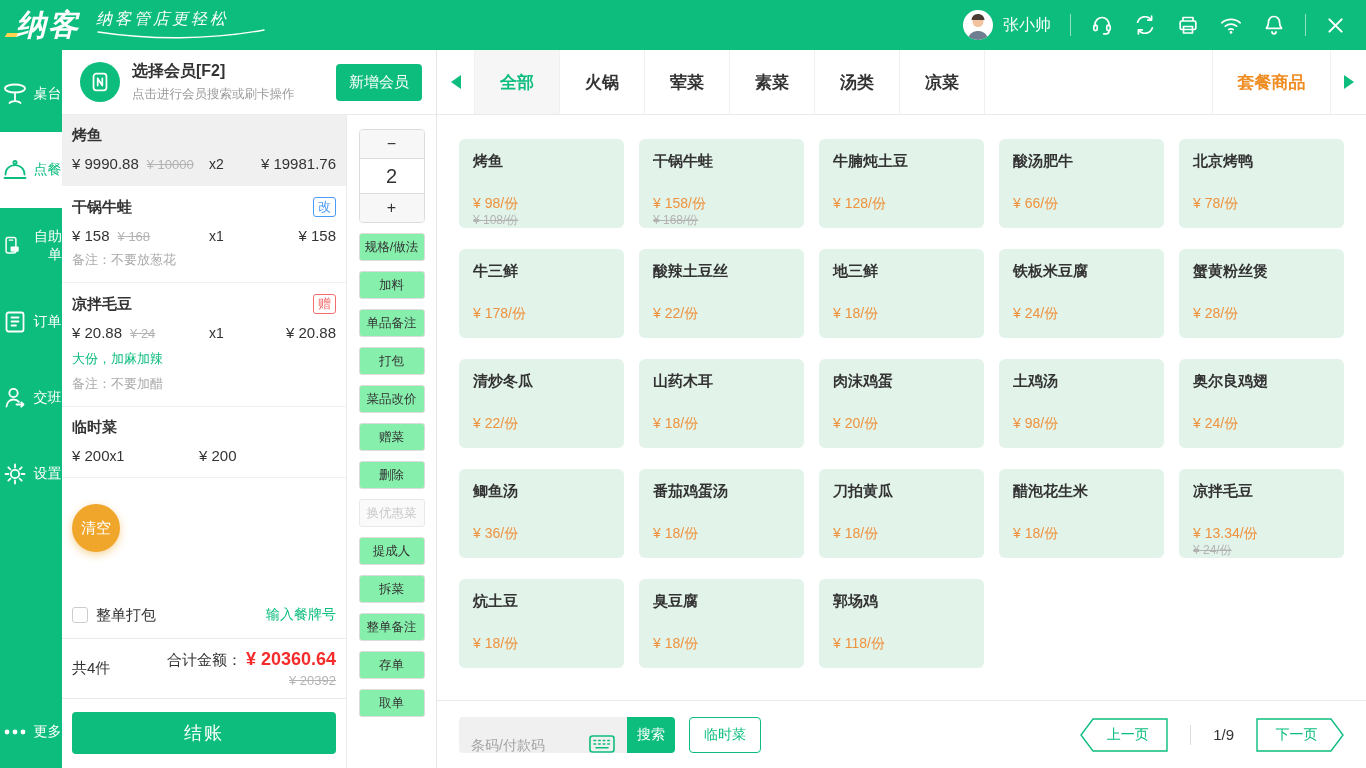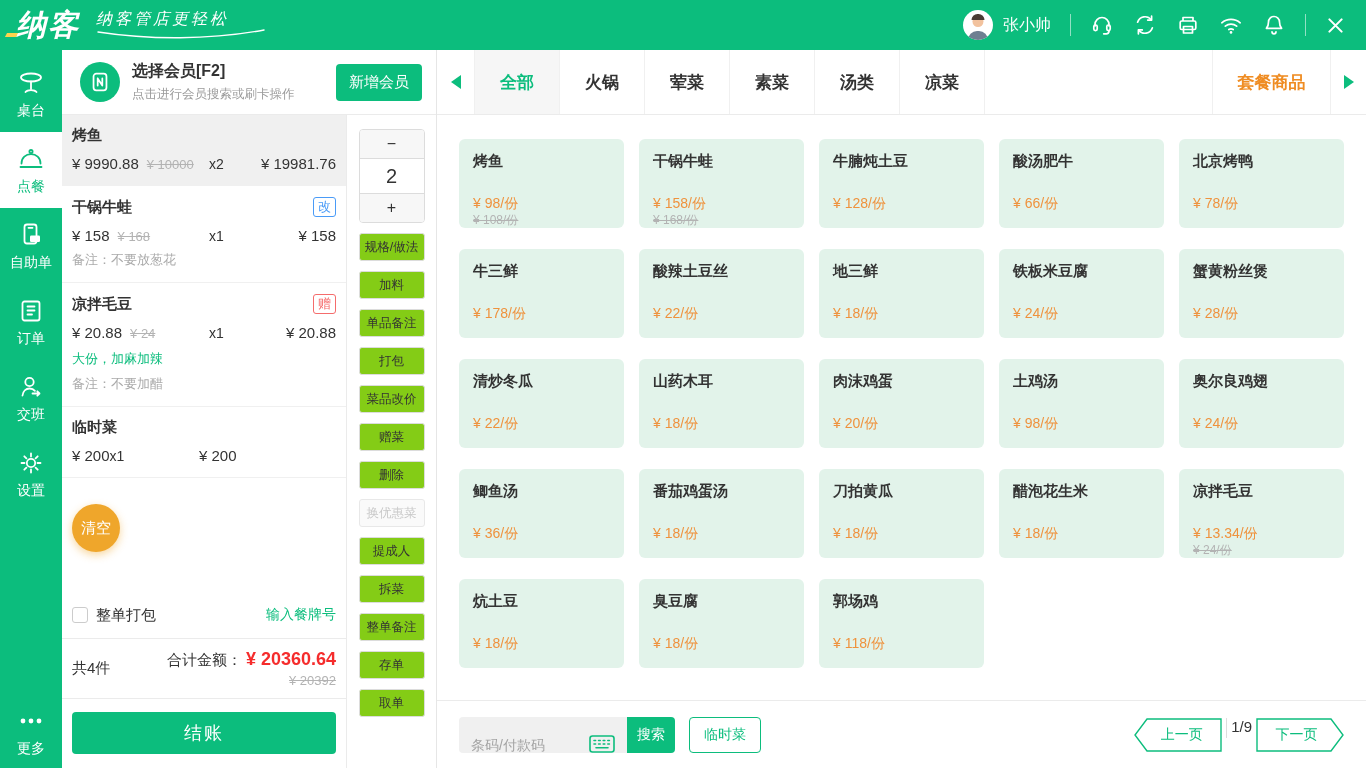--- a/index.html
+++ b/index.html
@@ -23,21 +23,21 @@
   .user-name { color:#fff; font-size:16px; margin-left:-9px; }
   .tb-divider { width:1px; height:22px; background:rgba(255,255,255,.55); }
   .tb-icon { width:24px; height:24px; display:block; cursor:pointer; }
   .tb-icon.close { width:21px; height:21px; }
 
   
   .body { flex:1; display:flex; min-height:0; }
 
   
   .sidebar { width:62px; flex:none; background:var(--primary-green); display:flex; flex-direction:column; color:#fff; padding-top:6px; }
-  .sb-item { height:76px; flex:none; display:flex; flex-direction:column; align-items:center; justify-content:center; gap:5px; font-size:14px; cursor:pointer;text-align:right; }
+  .sb-item { height:76px; flex:none; display:flex; flex-direction:row; align-items:center; justify-content:center; gap:5px; font-size:14px; cursor:pointer;text-align:right; }
   .sb-item svg { width:28px; height:28px; }
   .sb-item.active { background:#fff; color:var(--primary-green); }
   .sb-more { margin-top:auto; height:72px; }
 
   
   .left-panel { width:375px; flex:none; border-right:1px solid #e6e6e6; display:flex; flex-direction:column; background:#fff; }
   .member-bar { height:65px; flex:none; border-bottom:1px solid #ebebeb; display:flex; align-items:center; padding:0 14px 0 18px; gap:12px; }
   .member-icon { width:40px; height:40px; border-radius:50%; background:var(--primary-green); display:flex; align-items:center; justify-content:center; flex:none; }
   .member-title { font-size:16px; font-weight:bold; color:#333; }
   .member-sub { font-size:12.5px; color:#9b9b9b; margin-top:4px; }
@@ -75,21 +75,21 @@
   .t-value { font-size:18px; font-weight:bold; color:var(--total-red); }
   .t-orig { font-size:13px; color:#b3b3b3; text-decoration:line-through; margin-top:3px; }
   .checkout-area { flex:none; border-top:1px solid #ebebeb; padding:13px 10px 14px; }
   .checkout-btn { width:100%; height:42px; background:var(--primary-green); color:#fff; font-size:18px; letter-spacing:2px; border:none; border-radius:4px; cursor:pointer; }
 
   
   .action-col { flex:1; display:flex; flex-direction:column; align-items:center; padding-top:14px; gap:10px; overflow:hidden; }
   .stepper { width:66px; flex:none; border:1px solid #dcdcdc; border-radius:4px; overflow:hidden; }
   .stepper-minus,.stepper-plus { height:28px; background:#f7f7f7; display:flex; align-items:center; justify-content:center; font-size:16px; color:#333; cursor:pointer; }
   .stepper-value { height:36px; background:#fff; border-top:1px solid #dcdcdc; border-bottom:1px solid #dcdcdc; display:flex; align-items:center; justify-content:center; font-size:20px; color:#333; }
-  .action-btn { width:66px; height:28px; flex:none; background:#84cc16; border:1px solid #dcdcdc; border-radius:3px; font-size:12.5px; color:#333; display:flex; align-items:center; justify-content:center; cursor:pointer; white-space:nowrap; }
+  .action-btn { width:66px; height:28px; flex:none; background:#86efac; border:1px solid #dcdcdc; border-radius:3px; font-size:12.5px; color:#333; display:flex; align-items:center; justify-content:center; cursor:pointer; white-space:nowrap; }
   .action-btn.disabled { color:#c9c9c9; background:#fafafa; border-color:#e8e8e8; cursor:default; }
 
   
   .main { flex:1; display:flex; flex-direction:column; min-width:0; background:#fff; }
   .tabbar { height:65px; flex:none; border-bottom:1px solid #ebebeb; display:flex; align-items:stretch; }
   .tab-arrow { width:38px; flex:none; display:flex; align-items:center; justify-content:center; border-right:1px solid #f0f0f0; cursor:pointer; }
   .tab-arrow.right { width:36px; border-right:none; border-left:1px solid #f0f0f0; }
   .tri-left { width:0; height:0; border:7px solid transparent; border-right:10px solid var(--primary-green); border-left:none; }
   .tri-right { width:0; height:0; border:7px solid transparent; border-left:10px solid var(--primary-green); border-right:none; }
   .tab { width:85px; flex:none; display:flex; align-items:center; justify-content:center; font-size:17px; font-weight:600; color:#333; border-right:1px solid #f0f0f0; cursor:pointer; }
@@ -104,21 +104,21 @@
   .p-price { position:absolute; left:14px; top:56px; font-size:14px; font-weight:500; color:var(--price-orange); }
   .p-orig { position:absolute; left:14px; top:73px; font-size:12px; color:#b3b3b3; text-decoration:line-through; }
 
   .footer { height:68px; flex:none; border-top:1px solid #ebebeb; display:flex; align-items:center; padding:0 22px; }
   .search-box { height:36px; width:168px; background:#f0f0f0; border-radius:4px 0 0 4px; display:flex; align-items:flex-end; padding:0 10px 0 12px; }
   .search-input { border:none; background:transparent; outline:none; font-size:14px; width:118px; color:#333; }
   .search-input::placeholder { color:#a3a3a3; }
   .kb-icon { width:26px; height:18px; color:var(--primary-green); flex:none; cursor:pointer; }
   .search-btn { height:36px; width:48px; background:var(--primary-green); color:#fff; border:none; border-radius:0 4px 4px 0; font-size:14px; cursor:pointer; }
   .temp-dish-btn { height:36px; padding:0 14px; margin-left:14px; background:#fff; border:1px solid var(--primary-green); color:var(--primary-green); font-size:14px; border-radius:4px; cursor:pointer; }
-  .pager { margin-left:auto; display:flex; align-items:flex-start; gap:4px; }
+  .pager { margin-left:auto; display:flex; align-items:center; gap:22px; }
   .pg-btn { position:relative; width:88px; height:34px; cursor:pointer; flex:none; }
   .pg-btn svg { position:absolute; inset:0; }
   .pg-btn span { position:absolute; inset:0; display:flex; align-items:center; justify-content:center; color:var(--primary-green); font-size:14px; }
   .pg-btn.prev span { padding-left:7px; }
   .pg-btn.next span { padding-right:7px; }
   .pg-divider { width:1px; height:20px; background:#ddd; }
   .page-indicator { font-size:15px; color:#333; }
 </style>
 </head>
 <body>

